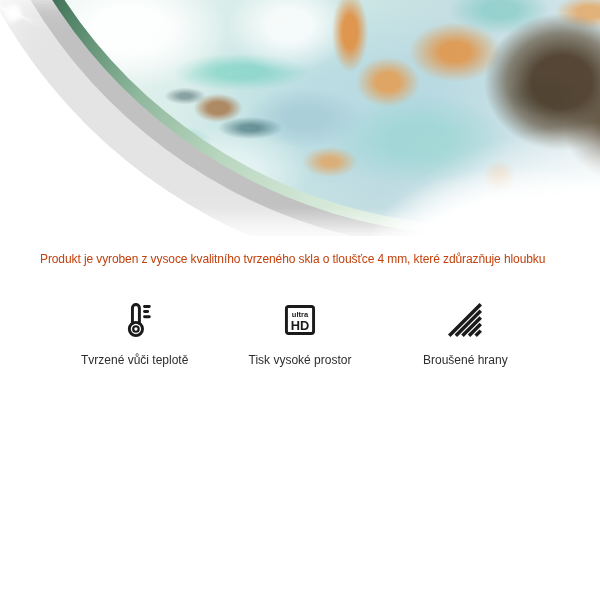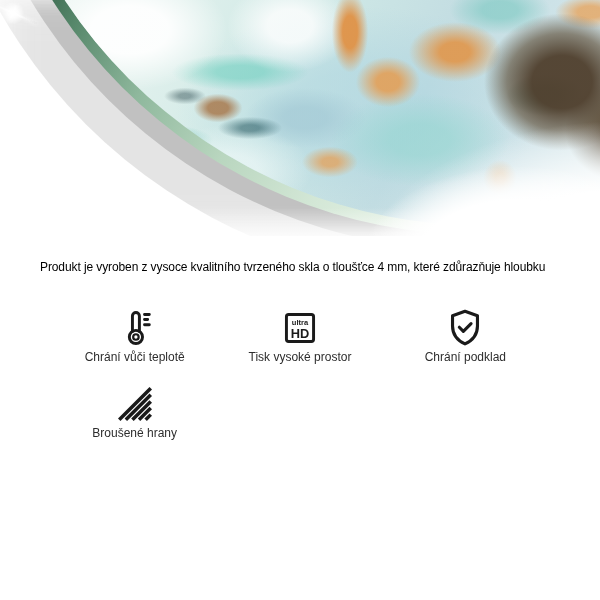--- a/index.html
+++ b/index.html
@@ -98,40 +98,41 @@
   .title {
     margin: 2px 0 0 0;
     font-family: "Liberation Serif", serif;
     font-weight: 400;
     font-size: 26px;
     line-height: 33px;
     color: #1d1d1d;
     letter-spacing: 0.2px;
   }
   .description {
-    margin-top: 21px;
+    margin-top: 13px;
     font-size: 12px;
     line-height: 20.5px;
     letter-spacing: -0.1px;
-    color: #000000;
+    color: #c2410c;
   }
   .description .line { white-space: nowrap; }
 
   
   .features {
     display: grid;
     grid-template-columns: repeat(3, 1fr);
     row-gap: 18px;
     padding: 0 12px;
     margin-top: 28px;
   }
   .feature {
     display: flex;
     flex-direction: column;
     align-items: center;
+    gap: 11px;
   }
   .feature .icon-box {
     height: 44px;
     display: flex;
     align-items: center;
     justify-content: center;
   }
   .feature .label {
     font-size: 12px;
     color: #2d2d2d;
@@ -171,43 +172,34 @@
 
       <div class="feature">
         <div class="icon-box">
           <svg width="44" height="44" viewBox="0 0 24 24" fill="none" stroke="#1a1a1a" stroke-width="1.6" stroke-linecap="round" stroke-linejoin="round">
             <path d="M10.6 13.9 V5.4 a1.9 1.9 0 0 1 3.8 0 V13.9"></path>
             <circle cx="12.5" cy="16.9" r="3.6"></circle>
             <circle cx="12.5" cy="16.9" r="1.5" stroke-width="1.2"></circle>
             <path d="M17.2 4.6 h2.6 M17.2 7.4 h1.7 M17.2 10.2 h2.6"></path>
           </svg>
         </div>
-        <div class="label">Chrání vůči teplotě</div>
+        <div class="label">Tvrzené vůči teplotě</div>
       </div>
 
       <div class="feature">
         <div class="icon-box">
           <svg width="44" height="44" viewBox="0 0 24 24">
             <rect x="4.6" y="4.6" width="14.8" height="14.8" rx="1.2" fill="none" stroke="#1a1a1a" stroke-width="1.6"></rect>
             <text x="12" y="10.6" font-size="4.1" text-anchor="middle">ultra</text>
             <text x="12" y="17.4" font-size="7" text-anchor="middle">HD</text>
           </svg>
         </div>
         <div class="label">Tisk vysoké prostor</div>
       </div>
 
-      <div class="feature">
-        <div class="icon-box">
-          <svg width="44" height="44" viewBox="0 0 24 24" fill="none" stroke="#1a1a1a" stroke-width="1.7" stroke-linecap="round" stroke-linejoin="round">
-            <path d="M12 2.9 L18.8 5.3 V10.9 C18.8 15.6 15.9 18.9 12 20.7 C8.1 18.9 5.2 15.6 5.2 10.9 V5.3 Z"></path>
-            <path d="M8.9 11.6 L11.1 13.8 L15.3 9.6"></path>
-          </svg>
-        </div>
-        <div class="label">Chrání podklad</div>
-      </div>
 
 
       <div class="feature">
         <div class="icon-box">
           <svg width="44" height="44" viewBox="0 0 24 24" fill="none" stroke="#1a1a1a" stroke-width="1.9" stroke-linecap="butt">
             <path d="M3.4 20.6 L20.6 3.4"></path>
             <path d="M7 20.6 L20.6 7"></path>
             <path d="M10.6 20.6 L20.6 10.6"></path>
             <path d="M14.2 20.6 L20.6 14.2"></path>
             <path d="M17.8 20.6 L20.6 17.8"></path>

